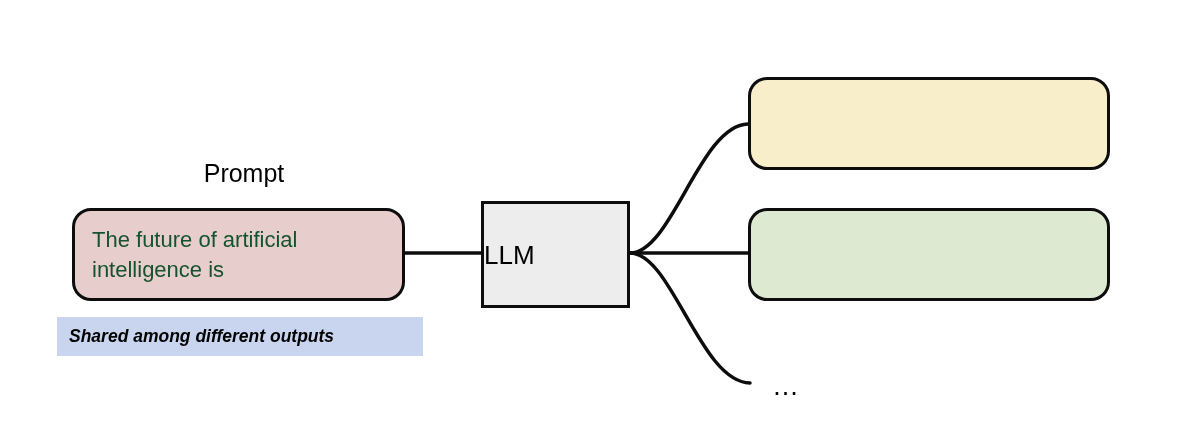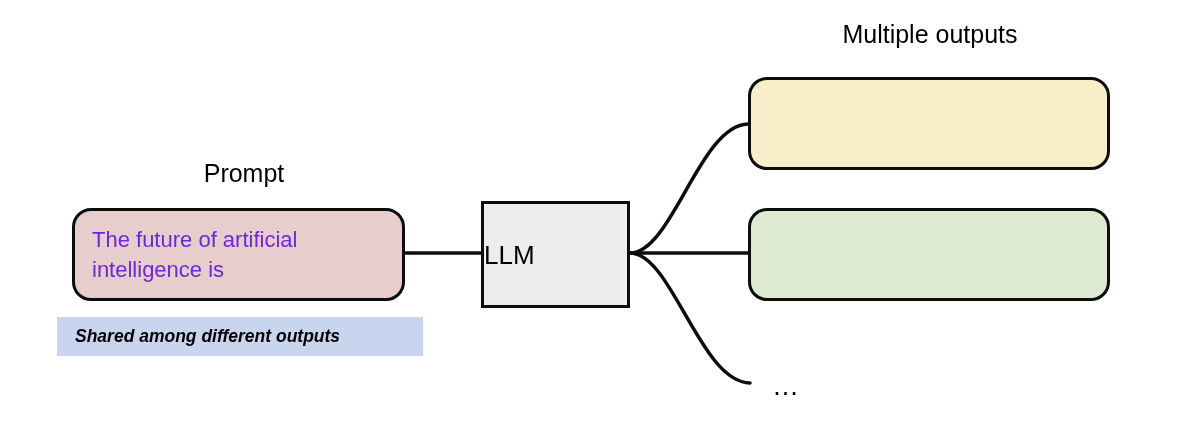--- a/index.html
+++ b/index.html
@@ -46,33 +46,33 @@
     background: #e8cdcd;
     border: 3px solid #0d0d0d;
     border-radius: 19px;
     display: flex;
     align-items: center;
     padding: 0 17px;
   }
   .prompt-text {
     font-size: 22px;
     line-height: 1.33;
-    color: #6d28d9;
+    color: #14532d;
     text-align: left;
     white-space: pre-line;
   }
   .shared-banner {
     left: 57px;
     top: 317px;
     width: 366px;
     height: 39px;
     background: #c9d4ef;
     display: flex;
     align-items: center;
-    padding-left: 18px;
+    padding-left: 12px;
   }
   .shared-text {
     font-size: 17.5px;
     font-style: italic;
     font-weight: bold;
     color: #000000;
     line-height: 1;
     white-space: nowrap;
   }
   .llm-box {
@@ -144,21 +144,20 @@
   </div>
 
   <div class="node shared-banner">
     <div class="shared-text">Shared among different outputs</div>
   </div>
 
   <div class="node llm-box">
     <div class="llm-text">LLM</div>
   </div>
 
-  <div class="caption caption-outputs">Multiple outputs</div>
 
   <div class="node output-box out-1"></div>
 
   <div class="node output-box out-2"></div>
 
   <div class="ellipsis">…</div>
 
 </div>
 
 </body></html>

